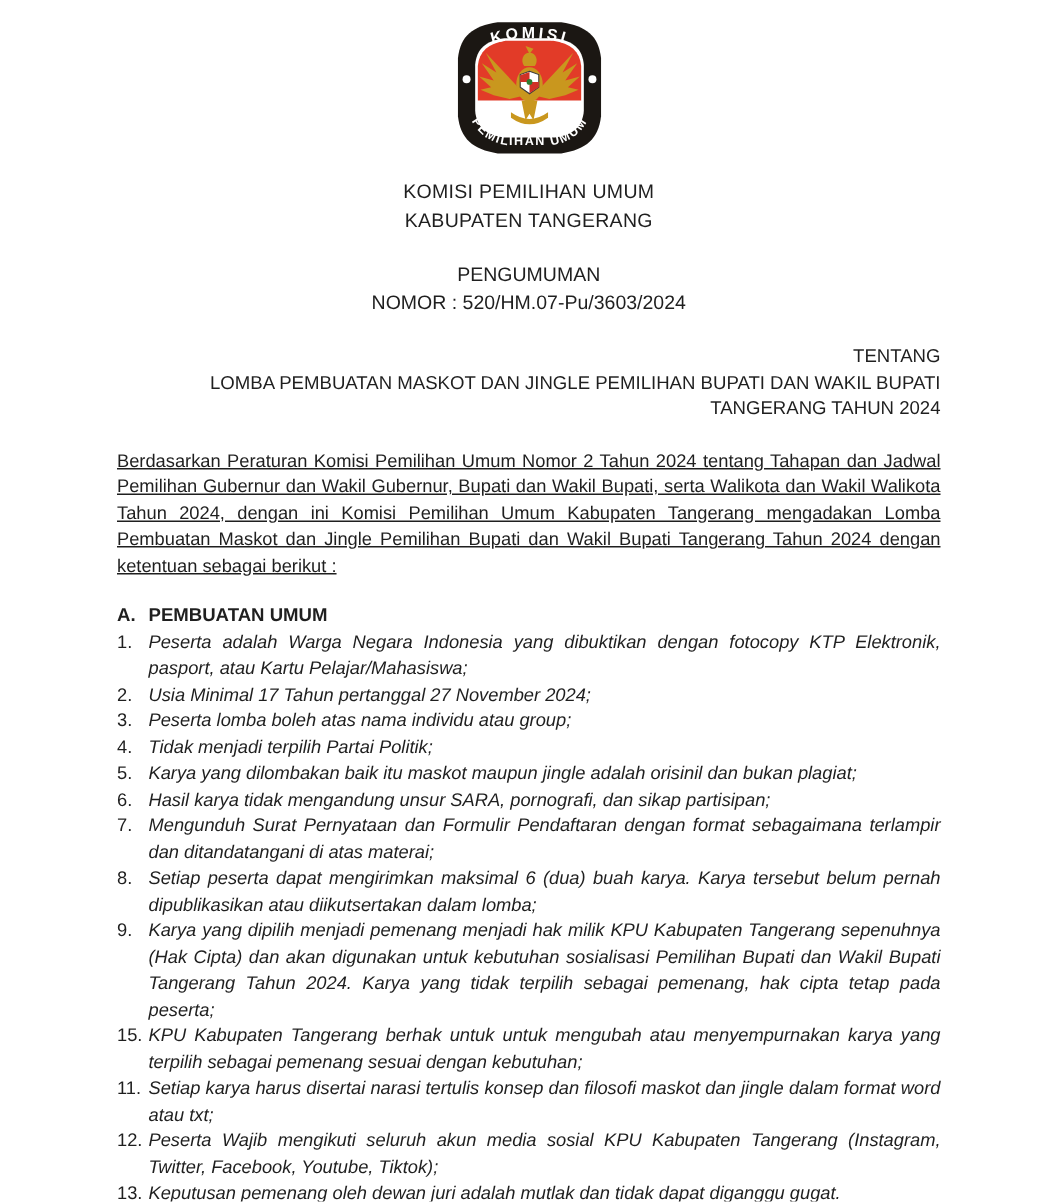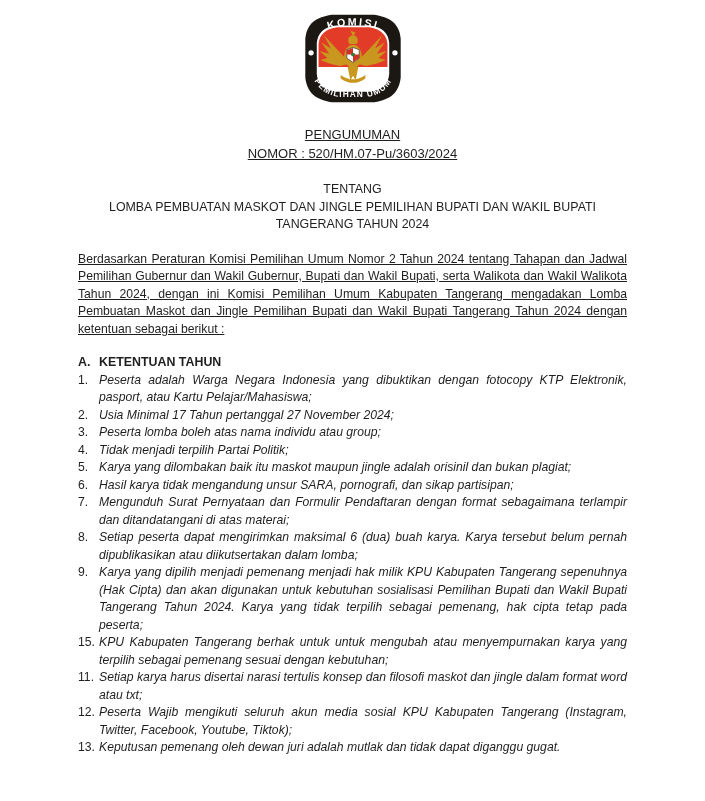--- a/index.html
+++ b/index.html
@@ -10,22 +10,22 @@
     overflow: hidden;
     font-family: "Liberation Sans", "DejaVu Sans", sans-serif;
     color: #1f1f1f;
   }
   .page { padding: 12px 78px 0 78px; }
 
   .logo-wrap { text-align: center; height: 96px; margin-bottom: 10px; }
 
   .center { text-align: center; }
   .org-block { line-height: 19px; font-size: 13px; letter-spacing: 0.2px; }
-  .doc-block { margin-top: 17px; line-height: 19px; font-size: 13px; text-decoration: underline; }
-  .about-block { margin-top: 18px; line-height: 17.5px; font-size: 12.4px; }
+  .doc-block { margin-top: 17px; line-height: 19px; font-size: 13px; }
+  .about-block { margin-top: 18px; line-height: 17.5px; font-size: 12.4px; text-align: right; }
 
   .intro {
     margin-top: 17px;
     font-size: 12.2px;
     line-height: 17.5px;
     text-align: justify;
     text-decoration: underline;
   }
 
   .section-head {
@@ -82,37 +82,41 @@
       </defs>
       <text font-family="Liberation Sans, DejaVu Sans, sans-serif" font-size="12" font-weight="bold" fill="#ffffff" letter-spacing="2.5">
         <textPath href="#arc-top" startOffset="50%" text-anchor="middle">KOMISI</textPath>
       </text>
       <text font-family="Liberation Sans, DejaVu Sans, sans-serif" font-size="9.5" font-weight="bold" fill="#ffffff" letter-spacing="1.2">
         <textPath href="#arc-bottom" startOffset="50%" text-anchor="middle">PEMILIHAN UMUM</textPath>
       </text>
     </svg>
   </div>
 
+  <div class="center org-block">
+    <div>KOMISI PEMILIHAN UMUM</div>
+    <div>KABUPATEN TANGERANG</div>
+  </div>
 
   <div class="center doc-block">
     <div>PENGUMUMAN</div>
     <div>NOMOR : 520/HM.07-Pu/3603/2024</div>
   </div>
 
   <div class="center about-block">
     <div>TENTANG</div>
     <div>LOMBA PEMBUATAN MASKOT DAN JINGLE PEMILIHAN BUPATI DAN WAKIL BUPATI</div>
     <div>TANGERANG TAHUN 2024</div>
   </div>
 
   <p class="intro">Berdasarkan Peraturan Komisi Pemilihan Umum Nomor 2 Tahun 2024 tentang Tahapan dan Jadwal Pemilihan Gubernur dan Wakil Gubernur, Bupati dan Wakil Bupati, serta Walikota dan Wakil Walikota Tahun 2024, dengan ini Komisi Pemilihan Umum Kabupaten Tangerang mengadakan Lomba Pembuatan Maskot dan Jingle Pemilihan Bupati dan Wakil Bupati Tangerang Tahun 2024 dengan ketentuan sebagai berikut :</p>
 
   <div class="section-head">
     <span class="num">A.</span>
-    <span>KETENTUAN TAHUN</span>
+    <span>PEMBUATAN UMUM</span>
   </div>
 
   <div class="list">
     <div class="item">
       <span class="num">1.</span>
       <span class="txt">Peserta adalah Warga Negara Indonesia yang dibuktikan dengan fotocopy KTP Elektronik, pasport, atau Kartu Pelajar/Mahasiswa;</span>
     </div>
     <div class="item">
       <span class="num">2.</span>
       <span class="txt">Usia Minimal 17 Tahun pertanggal 27 November 2024;</span>

